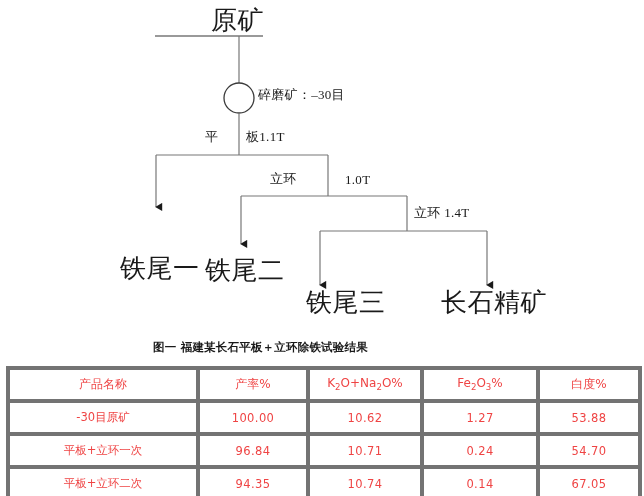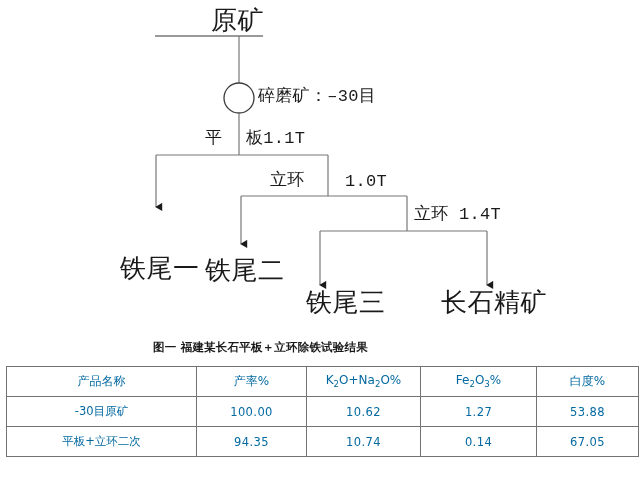--- a/index.html
+++ b/index.html
@@ -36,23 +36,22 @@
     white-space: nowrap;
     font-family: "Liberation Serif", "DejaVu Serif", serif;
     color: #1a1a1a;
     line-height: 1;
   }
   .node-label {
     font-size: 26px;
     letter-spacing: 0.5px;
   }
   .op-label {
-    font-size: 17px;
+    font-size: 13px;
     letter-spacing: 0.3px;
-    font-family: Liberation Mono, monospace;
   }
 
   
   #figure-caption {
     position: absolute;
     left: 0;
     top: 340px;
     width: 521px;
     text-align: center;
     font-family: "DejaVu Sans", "Liberation Sans", sans-serif;
@@ -70,27 +69,27 @@
     width: 632px;
   }
   table#results-table {
     border-collapse: collapse;
     width: 632px;
     table-layout: fixed;
     font-family: "DejaVu Sans", "Liberation Sans", sans-serif;
   }
   table#results-table th,
   table#results-table td {
-    border: 1px solid #737373;
+    border: 4px solid #737373;
     text-align: center;
     vertical-align: middle;
     height: 29px;
     font-weight: normal;
     font-size: 11.5px;
-    color: #0369a1;
+    color: #ef4444;
     padding: 0 2px;
   }
   table#results-table th {
     font-size: 12px;
   }
   table#results-table td.num {
     font-size: 11.5px;
     letter-spacing: 0.4px;
   }
   col.c-name  { width: 190px; }
@@ -174,20 +173,27 @@
     </thead>
     <tbody>
       <tr>
         <td>-30目原矿</td>
         <td class="num">100.00</td>
         <td class="num">10.62</td>
         <td class="num">1.27</td>
         <td class="num">53.88</td>
       </tr>
       <tr>
+        <td>平板+立环一次</td>
+        <td class="num">96.84</td>
+        <td class="num">10.71</td>
+        <td class="num">0.24</td>
+        <td class="num">54.70</td>
+      </tr>
+      <tr>
         <td>平板+立环二次</td>
         <td class="num">94.35</td>
         <td class="num">10.74</td>
         <td class="num">0.14</td>
         <td class="num">67.05</td>
       </tr>
     </tbody>
   </table>
 </div>
 

